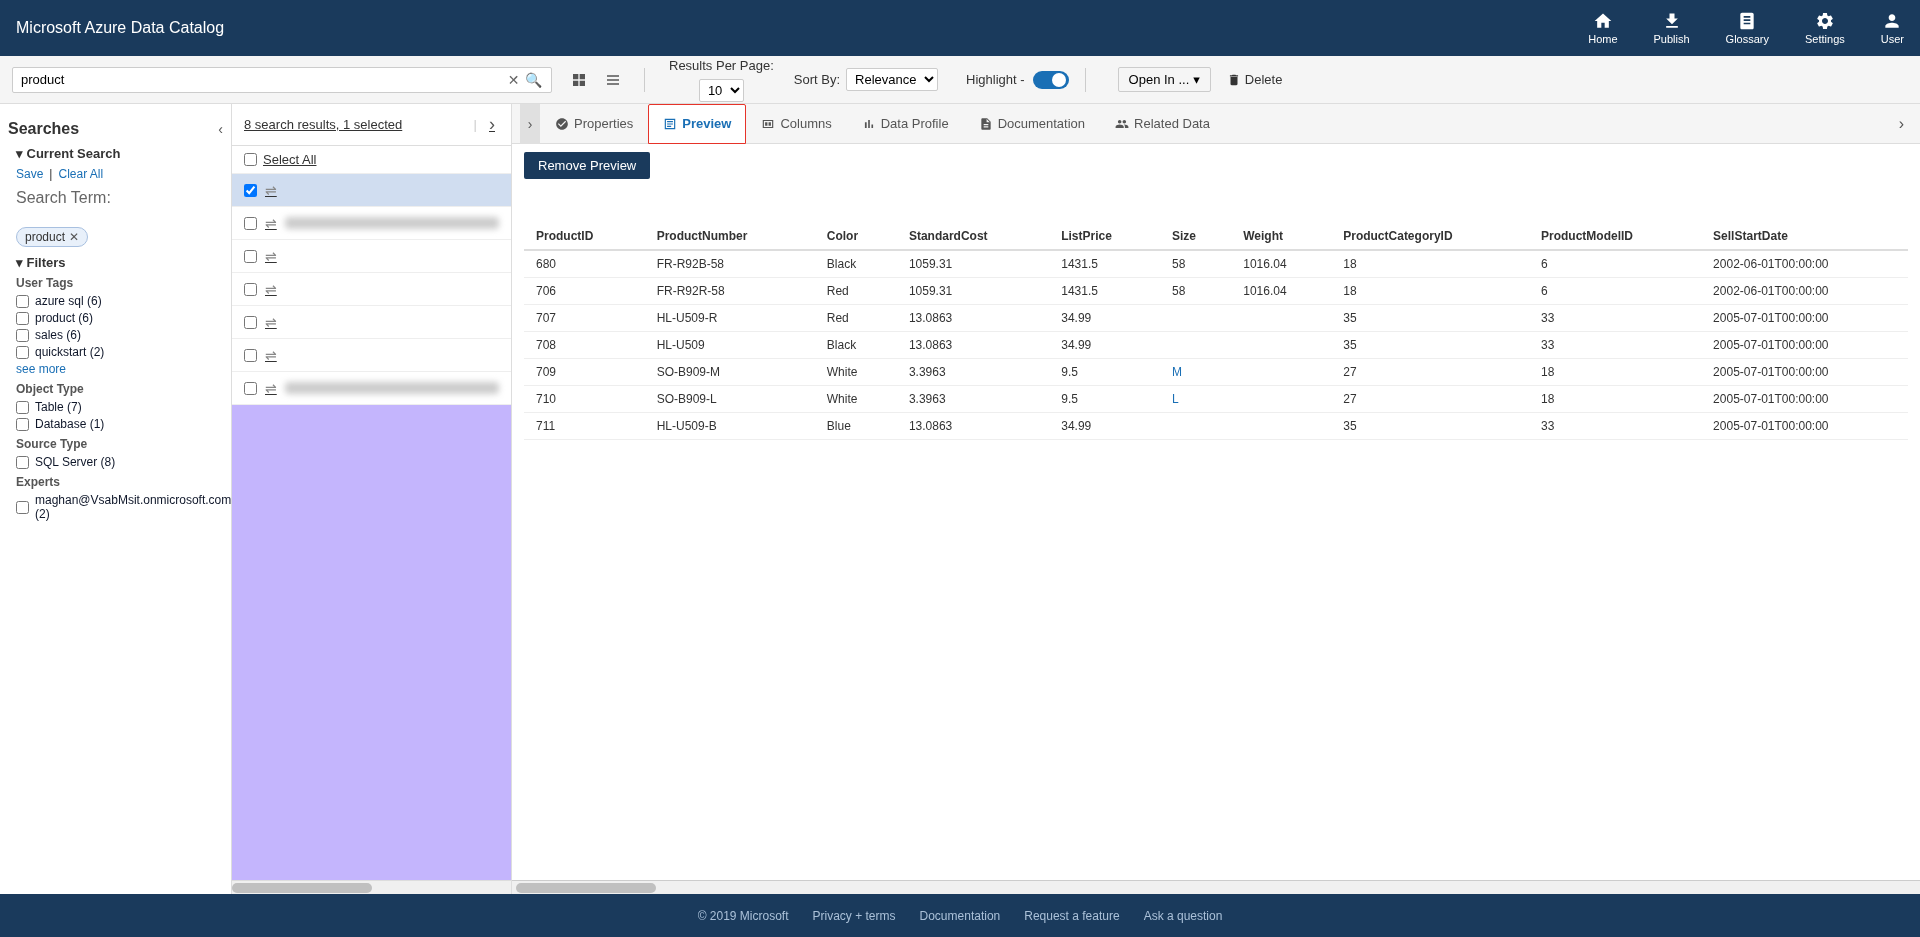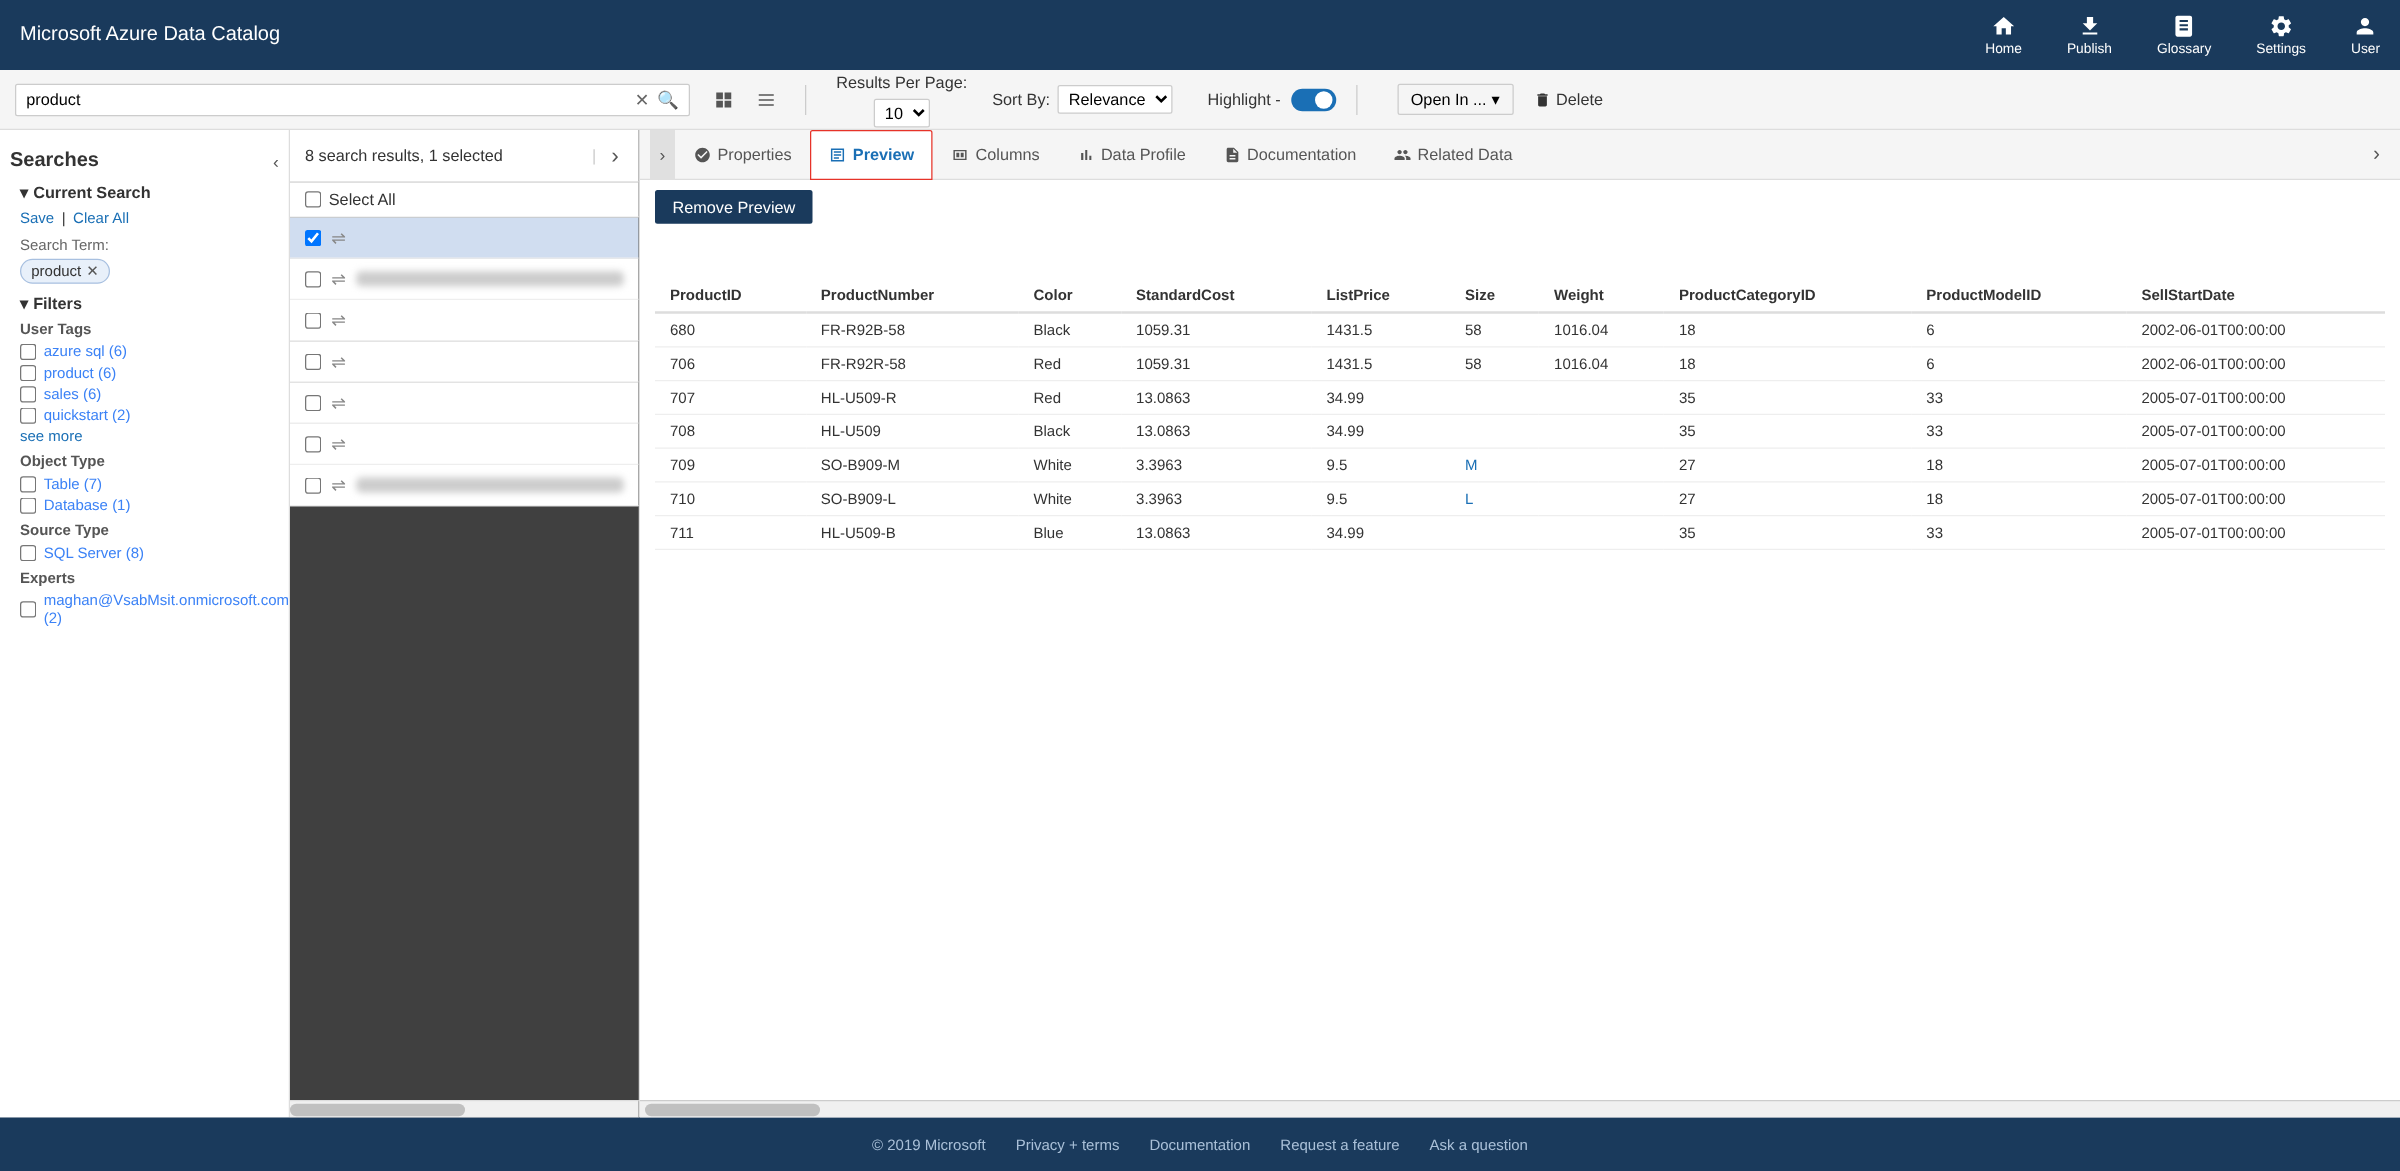--- a/index.html
+++ b/index.html
@@ -132,49 +132,50 @@
     .sidebar-collapse-btn {
       background: none; border: none; cursor: pointer; color: #555; font-size: 14px;
     }
     .sidebar-section { padding: 0 16px 8px; }
     .sidebar-section-title {
       font-size: 13px; font-weight: 600; color: #333; margin-bottom: 6px;
       display: flex; align-items: center; gap: 4px; cursor: pointer;
     }
     .sidebar-links { display: flex; gap: 6px; margin-bottom: 8px; font-size: 12px; }
     .sidebar-link { color: #1a6fb5; cursor: pointer; text-decoration: none; }
-    .search-term-label { font-size: 12px; color: #666; margin-bottom: 4px; }
+    .search-term-label { font-size: 16px; color: #666; margin-bottom: 20px; }
     .search-term-chip {
       display: inline-flex; align-items: center; gap: 4px;
       background: #e8f0fa; border: 1px solid #a8c0e0; border-radius: 12px;
       padding: 2px 8px; font-size: 12px;
     }
     .search-term-chip .remove-chip { cursor: pointer; color: #555; font-size: 12px; }
     .filter-section-title {
       font-size: 13px; font-weight: 600; color: #333; margin: 8px 0 6px;
       display: flex; align-items: center; gap: 4px; cursor: pointer;
     }
     .filter-subsection-title { font-size: 12px; font-weight: 600; color: #555; margin: 6px 0 4px; }
     .filter-item {
       display: flex; align-items: center; gap: 6px; font-size: 12px;
       margin-bottom: 3px; cursor: pointer;
     }
     .filter-item input[type="checkbox"] { cursor: pointer; }
-    .filter-item .filter-link { color: #3b82f6; }
+    .filter-item .filter-link { color: #0f172a; }
     .see-more { color: #1a6fb5; font-size: 12px; cursor: pointer; margin-top: 2px; }
 
     
     .results-panel {
       width: 280px;
-      background: #404040;
+      background: #c4b5fd;
       border-right: 1px solid #ddd;
       flex-shrink: 0;
       overflow: hidden;
       display: flex;
       flex-direction: column;
+      text-decoration: underline;
     }
     .results-header {
       padding: 10px 12px;
       border-bottom: 1px solid #ddd;
       background: white;
       display: flex;
       align-items: center;
       gap: 8px;
       font-size: 13px;
     }

